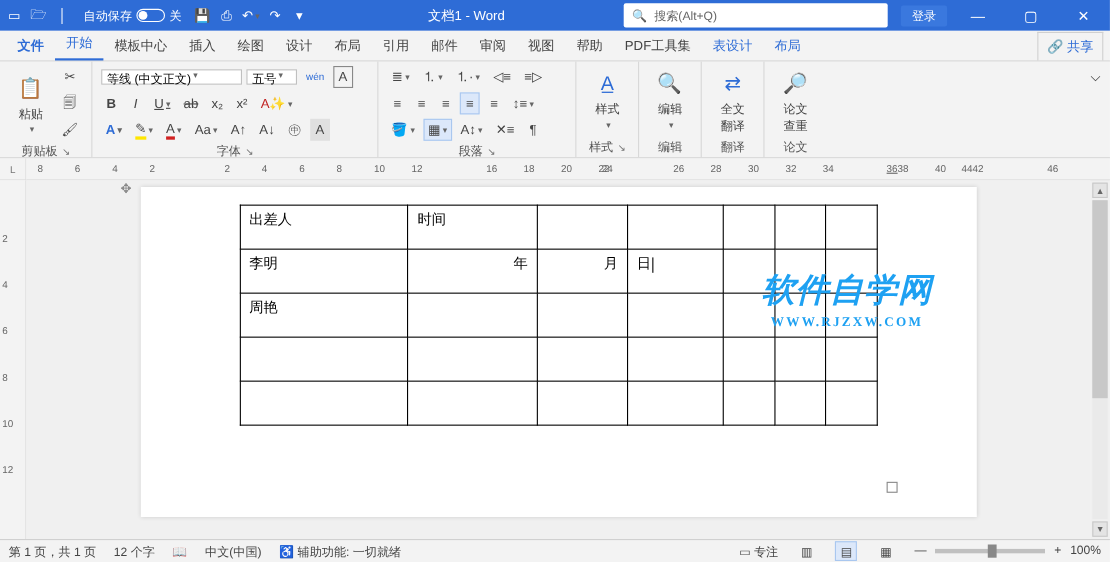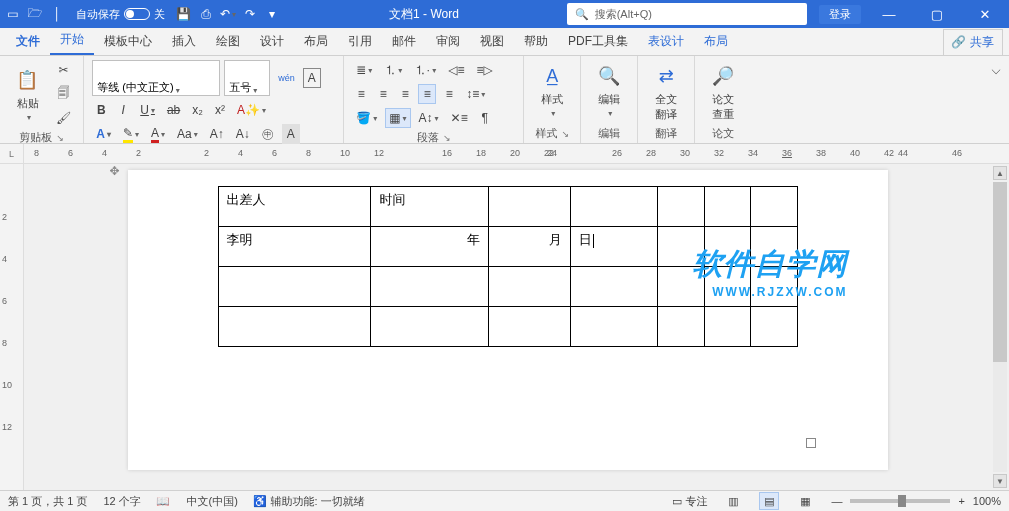--- a/index.html
+++ b/index.html
@@ -23,33 +23,33 @@
   .share { margin-left: auto; color: #2e6cd6; font-size: 12px; padding: 4px 8px; border:1px solid #d0d0d0; border-bottom:none; }
   .ribbon { background: #f3f3f3; height: 88px; display: flex; border-bottom: 1px solid #d0d0d0; }
   .group { border-right: 1px solid #d8d8d8; padding: 4px 8px 2px 8px; display: flex; flex-direction: column; justify-content: space-between; }
   .group-label { text-align: center; font-size: 11px; color: #555; padding-top: 2px; }
   .grow { display: flex; flex-direction: column; gap: 4px; }
   .row { display: flex; align-items: center; gap: 4px; }
   .btn { min-width: 18px; height: 20px; display: flex; align-items: center; justify-content: center; border: 1px solid transparent; padding: 0 3px; font-size: 12px; color: #444; }
   .drop { font-size: 8px; color: #666; margin-left: 2px; }
   .big { display:flex; flex-direction:column; align-items:center; gap:2px; padding:2px 6px; font-size:11px; color:#444; }
   .big-ico { width:28px; height:28px; display:flex; align-items:center; justify-content:center; font-size:18px; }
-  .fontbox { border:1px solid #c0c0c0; background:#fff; height:36px; padding:0 4px; font-size:11px; display:flex; align-items:flex-end; }
+  .fontbox { border:1px solid #c0c0c0; background:#fff; height:14px; padding:0 4px; font-size:11px; display:flex; align-items:flex-start; }
   .dialog-launcher { font-size:9px; color:#777; align-self:flex-end; margin-left:4px; }
   .ruler-corner { width:24px; height:20px; background:#f3f3f3; border-right:1px solid #ddd; border-bottom:1px solid #ddd; display:flex; align-items:center; justify-content:center; font-size:9px; color:#777; }
   .ruler-h { height:20px; background:#f3f3f3; border-bottom:1px solid #ddd; position:relative; overflow:hidden; flex:1; font-size:9px; color:#666; }
   .ruler-h span { position:absolute; top:4px; }
   .ruler-v { width:24px; background:#f3f3f3; border-right:1px solid #ddd; font-size:9px; color:#666; position:relative; }
   .ruler-v span { position:absolute; left:2px; transform: rotate(0deg); }
   .doc-wrap { display:flex; flex:1; }
   .doc-scroll { flex:1; background:#f0f0f0; overflow:auto; position:relative; }
   .page { background:#fff; width:760px; margin:6px auto 20px auto; min-height:300px; padding:16px 90px 30px 90px; box-shadow:0 0 4px rgba(0,0,0,0.15); position:relative; }
   .tbl { border-collapse:collapse; width:100%; font-size:13px; }
   .tbl td { border:1px solid #000; height:40px; padding:4px 8px; vertical-align:top; }
-  .watermark { position:absolute; right:40px; top:74px; color:#1ea1f2; font-family:Liberation Sans, sans-serif; font-weight:bold; text-align:right; pointer-events:none; }
+  .watermark { position:absolute; right:40px; top:74px; color:#1ea1f2; font-family:Liberation Serif, serif; font-weight:bold; text-align:center; pointer-events:none; }
   .watermark .l1 { font-size:30px; font-style:italic; letter-spacing:1px; }
   .watermark .l2 { font-size:12px; color:#1ea1f2; letter-spacing:2px; }
   .statusbar { background:#f3f3f3; border-top:1px solid #d0d0d0; height:24px; display:flex; align-items:center; font-size:11px; color:#444; padding:0 8px; gap:16px; }
   .statusbar .spacer { flex:1; }
   .zoom { display:flex; align-items:center; gap:8px; }
   .slider { width:100px; height:4px; background:#c0c0c0; position:relative; }
   .slider::after { content:""; position:absolute; width:8px; height:12px; background:#888; top:-4px; left:48px; }
   .viewbtn { width:20px; height:18px; display:flex; align-items:center; justify-content:center; border:1px solid transparent; }
   .viewbtn.active { background:#dce8fa; border-color:#a9c7ef; }
   .anchor { position:absolute; left:-18px; top:-6px; font-size:12px; color:#888; }
@@ -265,25 +265,25 @@
       <span style="left: 418px;">16</span>
       <span style="left: 452px;">18</span>
       <span style="left: 486px;">20</span>
       <span style="left: 520px;">22</span>
       <span style="left: 523px;">24</span>
       <span style="left: 588px;">26</span>
       <span style="left: 622px;">28</span>
       <span style="left: 656px;">30</span>
       <span style="left: 690px;">32</span>
       <span style="left: 724px;">34</span>
-      <span style="left: 758px; text-decoration: underline;">36</span>
+      <span style="left: 782px; text-decoration: underline;">36</span>
       <span style="left: 792px;">38</span>
       <span style="left: 826px;">40</span>
       <span style="left: 860px;">42</span>
-      <span style="left: 874px;">44</span>
+      <span style="left: 850px;">44</span>
       <span style="left: 928px;">46</span>
     </div>
 </div>
 
 <div class="doc-wrap">
   <div class="ruler-v" id="vruler">
       <span style="top: 6px;"></span>
       <span style="top: 48px;">2</span>
       <span style="top: 90px;">4</span>
       <span style="top: 132px;">6</span>
@@ -303,20 +303,29 @@
           <td></td>
           <td></td>
           <td></td>
           <td></td>
         </tr>
         <tr>
           <td>李明</td>
           <td style="text-align:right;">年</td>
           <td style="text-align:right;">月</td>
           <td><span>日</span><span style="border-left:1px solid #000;display:inline-block;height:14px;vertical-align:middle;margin-left:1px;"></span></td>
+          <td></td>
+          <td></td>
+          <td></td>
+        </tr>
+        <tr>
+          <td>周艳</td>
+          <td></td>
+          <td></td>
+          <td></td>
           <td></td>
           <td></td>
           <td></td>
         </tr>
         <tr>
           <td></td>
           <td></td>
           <td></td>
           <td></td>
           <td></td>

